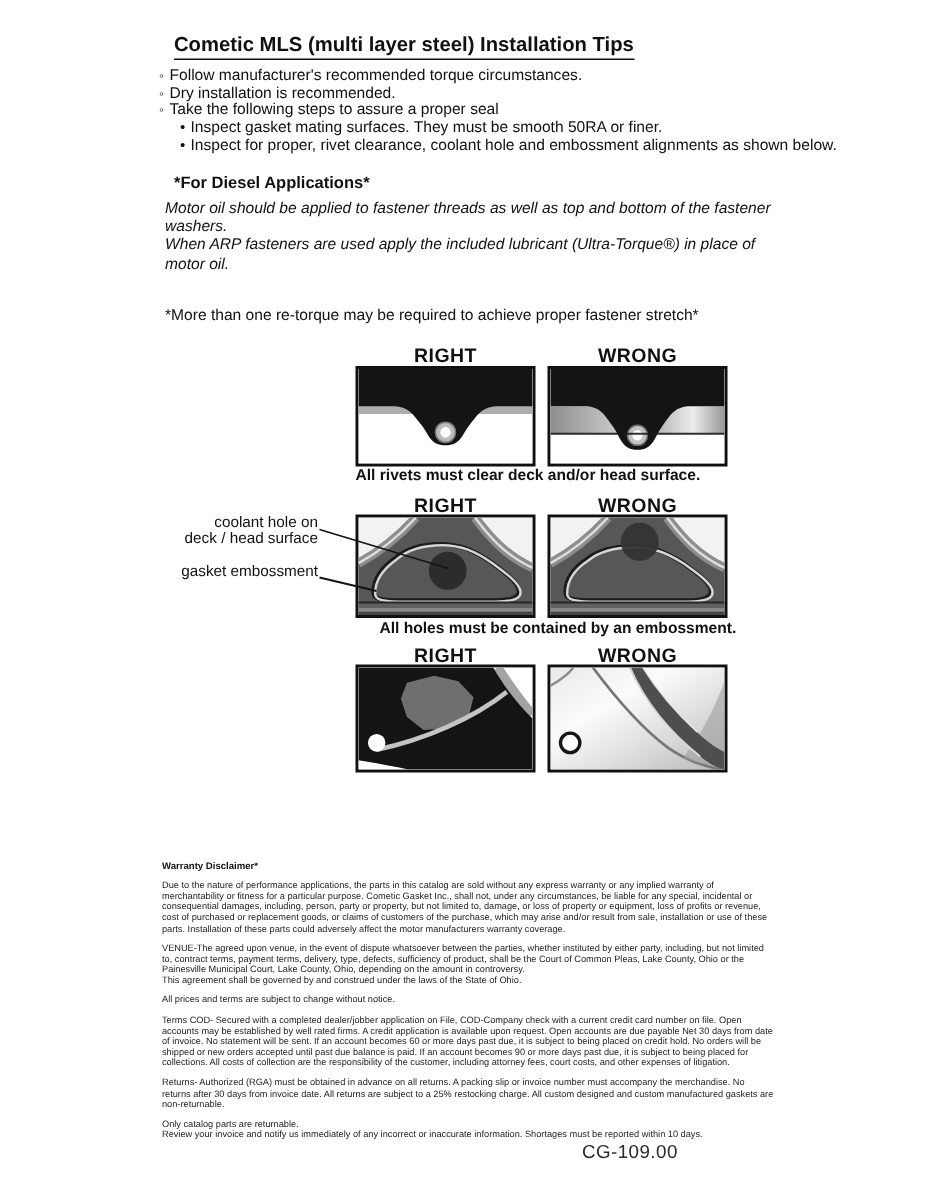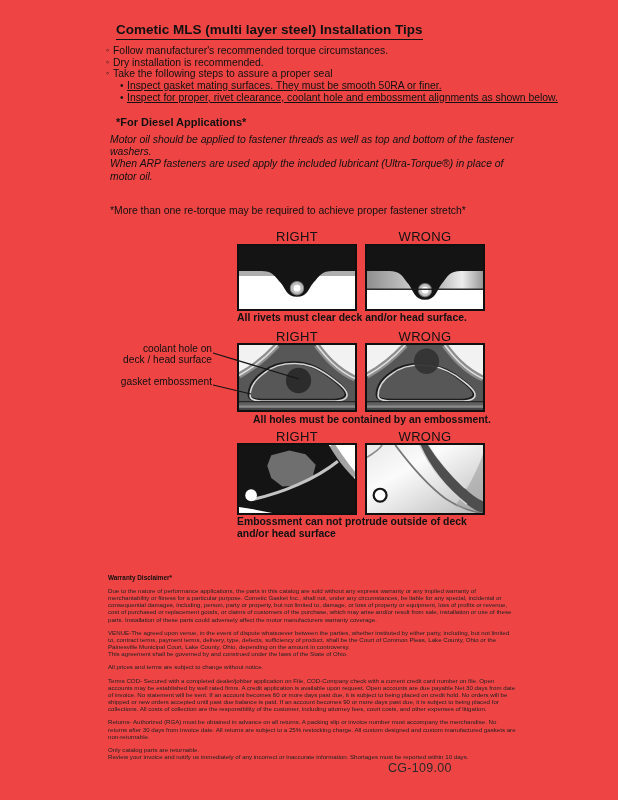--- a/index.html
+++ b/index.html
@@ -1,27 +1,27 @@
 <!DOCTYPE html>
 <html><head>
 <meta charset="utf-8">
 <style>
   html,body{margin:0;padding:0;background:#888;}
-  #page{position:relative;width:618px;height:800px;background:#ef4444;overflow:hidden;
+  #page{position:relative;width:618px;height:800px;background:#ffffff;overflow:hidden;
         font-family:"Liberation Sans",sans-serif;color:#111;}
   .abs{position:absolute;}
   #title{left:116px;top:22px;font-size:13.5px;font-weight:bold;border-bottom:1.5px solid #111;
          padding-bottom:2px;white-space:nowrap;}
   .tipline{left:106px;font-size:10.4px;line-height:11.7px;white-space:nowrap;}
   .marker{display:inline-block;width:7px;font-size:9px;vertical-align:top;}
   .submarker{display:inline-block;width:7px;font-size:10px;vertical-align:top;}
-  .sub{padding-left:14px;text-decoration:underline;}
+  .sub{padding-left:14px;}
   #diesel-heading{left:116px;top:116px;font-size:11px;font-weight:bold;}
   .para{left:110px;width:410px;font-size:10.4px;line-height:12.2px;white-space:pre-line;}
-  .dlabel{width:120px;text-align:center;font-size:13px;font-weight:normal;letter-spacing:.3px;}
+  .dlabel{width:120px;text-align:center;font-size:13px;font-weight:bold;letter-spacing:.3px;}
   .dbox{width:120px;border:2.5px solid #101010;background:#fff;box-sizing:border-box;}
   .dbox svg{display:block;width:100%;height:100%;}
   .caption{font-size:10.4px;font-weight:bold;white-space:pre-line;line-height:11.5px;}
   .annot{left:108px;width:104px;text-align:right;font-size:10.2px;line-height:10.8px;white-space:pre-line;}
   #warranty{left:108px;top:574px;width:408px;}
   #warranty h4{margin:0 0 6px 0;font-size:6.4px;}
   #warranty p{margin:0 0 6px 0;font-size:6.15px;line-height:7.15px;color:#222;white-space:pre-line;}
   #page-number{left:388px;top:761px;font-size:12.5px;color:#2b2b2b;letter-spacing:.3px;}
 </style>
 </head>
@@ -150,22 +150,20 @@
       <rect width="115" height="67" fill="url(#r3wg)"></rect>
       <path d="M0,12 C6,8.5 12,4.5 15,0" stroke="#8b8b8b" stroke-width="1.6" fill="none"></path>
       <path d="M28,0 C43,20 59,39 78,53 C90,61 100,64.5 113,67" stroke="#777777" stroke-width="1.8" fill="none"></path>
       <path d="M115,9 C108,28 99,45 87,60 L115,67 Z" fill="#9a9a9a" opacity="0.55"></path>
       <path d="M52,0 C62,21.5 78,42 99,58.5 C104,62.5 109,65.5 115,67 V55.5 C109,52.5 103,48.5 97,42.5 C84,30.5 71,16 61,0 Z" fill="#4e4e4e"></path>
       <path d="M52.5,0 C62,21.5 78,42 99,58.5" stroke="#dddddd" stroke-width="1.3" opacity="0.9" fill="none"></path>
       <path d="M61,0 C71,16 84,30.5 97,42.5" stroke="#eeeeee" stroke-width="1.1" opacity="0.8" fill="none"></path>
       <circle cx="13" cy="49.5" r="6.4" fill="#ffffff" stroke="#161616" stroke-width="2.2"></circle>
     </svg>
   </div>
-  <div class="abs caption" style="left:237px;top:516px;">Embossment can not protrude outside of deck
-and/or head surface</div>
 
   <div id="warranty" class="abs">
     <h4>Warranty Disclaimer*</h4>
     <p>Due to the nature of performance applications, the parts in this catalog are sold without any express warranty or any implied warranty of merchantability or fitness for a particular purpose.  Cometic Gasket Inc., shall not, under any circumstances, be liable for any special, incidental or consequential damages, including, person, party or property, but not limited to, damage, or loss of property or equipment, loss of profits or revenue, cost of purchased or replacement goods, or claims of customers of the purchase, which may arise and/or result from sale, installation or use of these parts.  Installation of these parts could adversely affect the motor manufacturers warranty coverage.</p>
     <p>VENUE-The agreed upon venue, in the event of dispute whatsoever between the parties, whether instituted by either party, including, but not limited to, contract terms, payment terms, delivery, type, defects, sufficiency of product, shall be the Court of Common Pleas, Lake County, Ohio or the Painesville Municipal Court, Lake County, Ohio, depending on the amount in controversy.
 This agreement shall be governed by and construed under the laws of the State of Ohio.</p>
     <p>All prices and terms are subject to change without notice.</p>
     <p>Terms COD- Secured with a completed dealer/jobber application on File, COD-Company check with a current credit card number on file.  Open accounts may be established by well rated firms.  A credit application is available upon request.  Open accounts are due payable Net 30 days from date of invoice.  No statement will be sent.  If an account becomes 60 or more days past due, it is subject to being placed on credit hold.  No orders will be shipped or new orders accepted until past due balance is paid.  If an account becomes 90 or more days past due, it is subject to being placed for collections.  All costs of collection are the responsibility of the customer, including attorney fees, court costs, and other expenses of litigation.</p>
     <p>Returns- Authorized (RGA) must be obtained in advance on all returns.  A packing slip or invoice number must accompany the merchandise.  No returns after 30 days from invoice date.  All returns are subject to a 25% restocking charge.  All custom designed and custom manufactured gaskets are non-returnable.</p>
     <p>Only catalog parts are returnable.

